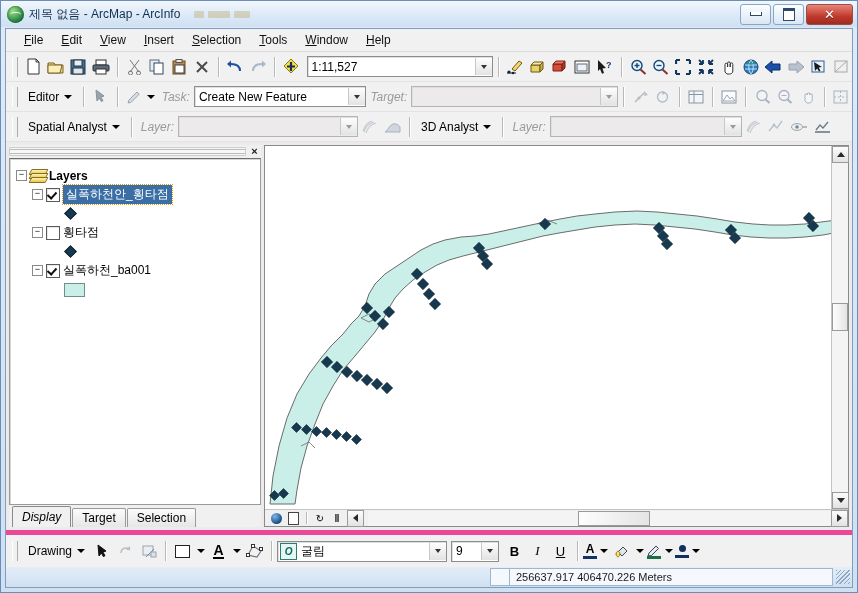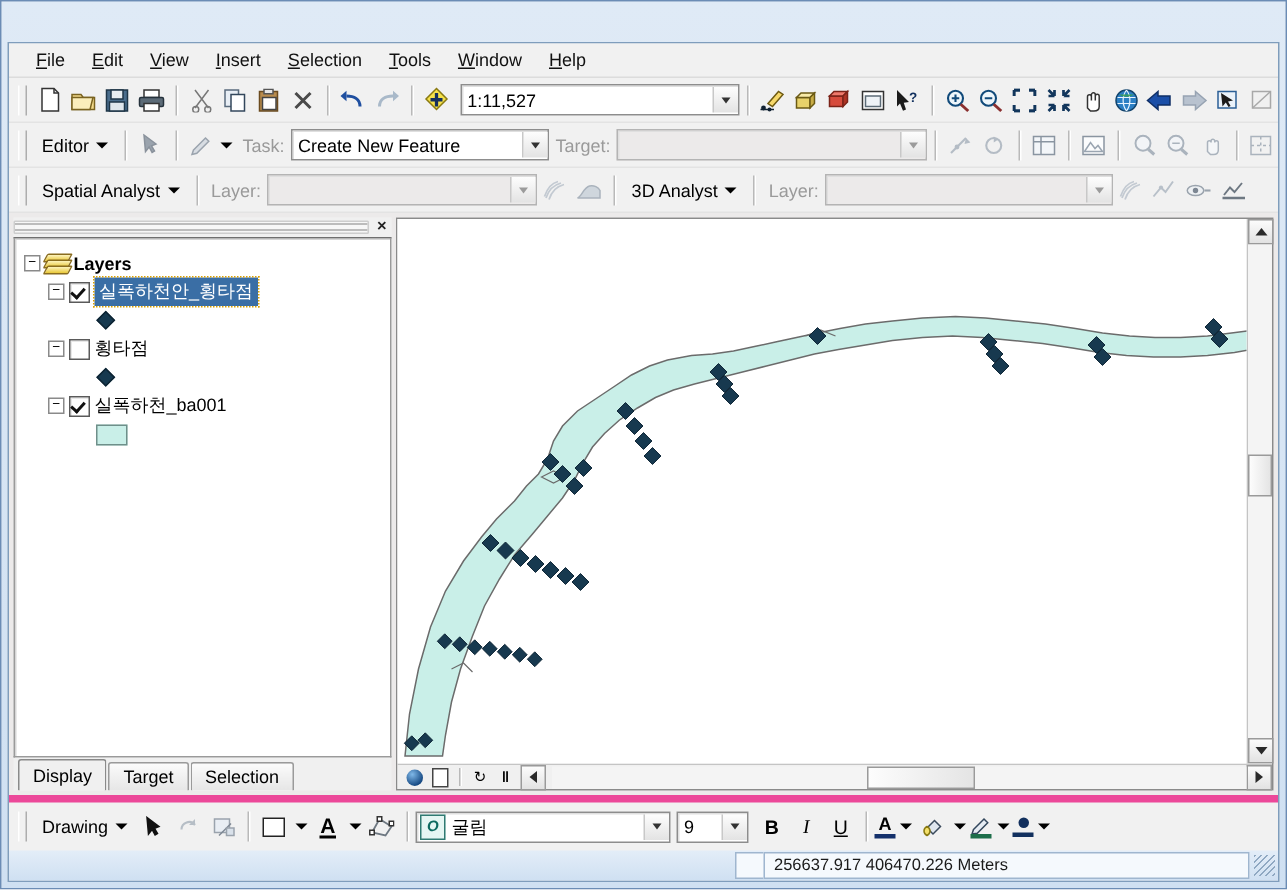--- a/index.html
+++ b/index.html
@@ -45,21 +45,21 @@
   .menu-item u{text-decoration:underline;}
 
   
   .tb{height:29px;display:flex;align-items:center;background:#f1f1f1;
       border-bottom:1px solid #e3e3e3;padding-left:4px;}
   .grip{width:4px;height:20px;margin:0 4px 0 2px;
         border-left:1px solid #fff;border-right:1px solid #adadad;}
   .sep{width:1px;height:20px;margin:0 5px;background:#b9b9b9;box-shadow:1px 0 0 #fff;}
   .btn{width:23px;height:23px;display:flex;align-items:center;justify-content:center;
        position:relative;}
-  .lbl{font-size:12px;padding:0 4px;white-space:nowrap;}
+  .lbl{font-size:12px;padding:0 4px;white-space:nowrap;font-style:italic;}
   .lbl.dim{color:#9a9a9a;}
   .drop-lbl{display:flex;align-items:center;gap:5px;padding:1px 6px;font-size:12px;}
   .caret{width:0;height:0;border-left:4px solid transparent;border-right:4px solid transparent;
          border-top:4px solid #000;}
 
   
   .combo{height:19px;border:1px solid #8d8d8d;background:#fff;display:flex;align-items:center;
          box-shadow:inset 1px 1px 0 #dfdfdf;}
   .combo .val{flex:1;padding:0 4px;font-size:12px;white-space:nowrap;overflow:hidden;}
   .combo .arw{width:16px;height:17px;border-left:1px solid #c8c8c8;
@@ -97,21 +97,21 @@
        border-radius:1px;background:linear-gradient(#fdf3bd,#e9c838);transform:skewX(-28deg);}
   .node-label{font-size:12px;white-space:nowrap;}
   .node-label.sel{background:#3a6ea5;color:#fff;padding:1px 3px;outline:1px dotted #d9a000;}
   .sym-diamond{width:7px;height:7px;background:#16394f;transform:rotate(45deg);
        margin-left:2px;border:1px solid #0d2433;}
   .sym-poly{width:19px;height:12px;background:#c9efe8;border:1px solid #6f8f8a;}
   .toc-tabs{height:22px;display:flex;align-items:flex-end;gap:1px;padding-left:3px;}
   .tab{height:18px;padding:0 9px;font-size:12px;line-height:18px;
        background:linear-gradient(#fbfbfb,#e6e6e6);border:1px solid #9a9a9a;border-bottom:none;
        border-radius:2px 2px 0 0;}
-  .tab.active{background:#f0f0f0;border-color:#8a8a8a;height:20px;line-height:20px;}
+  .tab.active{background:#f0f0f0;border-color:#8a8a8a;height:20px;line-height:20px;font-style:italic;}
 
   
   .mapwrap{flex:1;display:flex;flex-direction:column;border:1px solid #8a8a8a;background:#fff;}
   .maprow{flex:1;display:flex;min-height:0;}
   .mapview{flex:1;position:relative;background:#fff;overflow:hidden;}
   .mapview svg{position:absolute;left:0;top:0;}
 
   
   .vsb{width:16px;background:#f0f0f0;border-left:1px solid #c4c4c4;
        display:flex;flex-direction:column;}
@@ -150,20 +150,40 @@
   .status-gap{width:18px;height:16px;border:1px solid #9fb6cf;background:#f5f9fd;
        border-right:none;}
   .grip-corner{width:14px;height:14px;margin-left:3px;
        background:repeating-linear-gradient(135deg,#8fa8c2 0 1px,transparent 1px 3px);}
 </style>
 </head>
 <body>
 
 <div class="app">
 
+  <div class="titlebar">
+    <div class="app-icon"></div>
+    <div class="title-text">제목 없음 - ArcMap - ArcInfo</div>
+    <div class="title-ghost">
+      <div class="gh" style="width:10px"></div>
+        <div class="gh" style="width:22px"></div>
+        <div class="gh" style="width:16px"></div>
+    </div>
+    <div class="winbtns">
+      <div class="wb">
+          <i class="ic-min"></i>
+        </div>
+      <div class="wb">
+          <i class="ic-max"></i>
+        </div>
+      <div class="wb close">
+          <span class="ic-x">✕</span>
+        </div>
+    </div>
+  </div>
 
   <div class="winbody">
 
     <div class="menubar">
       <div class="menu-item"><u>F</u>ile</div>
       <div class="menu-item"><u>E</u>dit</div>
       <div class="menu-item"><u>V</u>iew</div>
       <div class="menu-item"><u>I</u>nsert</div>
       <div class="menu-item"><u>S</u>election</div>
       <div class="menu-item"><u>T</u>ools</div>

